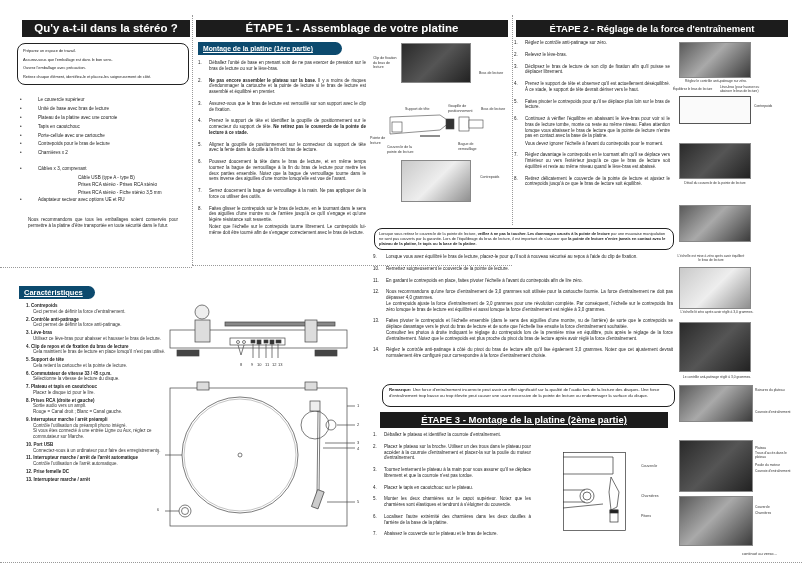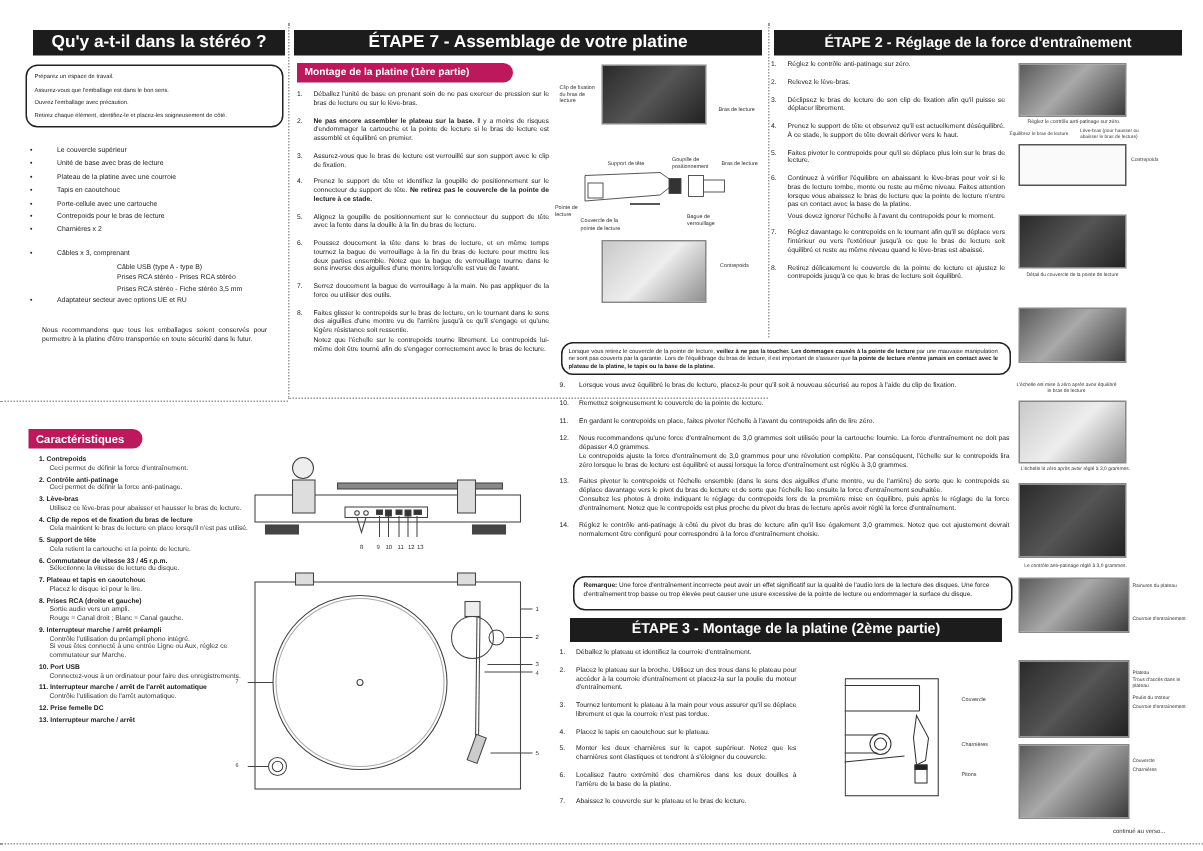--- a/index.html
+++ b/index.html
@@ -1,20 +1,20 @@
 <!DOCTYPE html>
 <html><head>
 <meta charset="utf-8">
 <style>
   * { box-sizing: border-box; margin: 0; padding: 0; }
   html, body { width: 802px; height: 567px; background: #fff; overflow: hidden; }
   body { font-family: "Liberation Sans", sans-serif; color: #222; position: relative; font-size: 4.6px; line-height: 1.28; }
   .abs { position: absolute; }
   .banner { background: #1c1c1c; color: #fff; font-weight: bold; text-align: center; white-space: nowrap; overflow: hidden; }
-  .pill { background: #be185d; color: #fff; font-weight: bold; border-radius: 0 9px 9px 0; white-space: nowrap; }
+  .pill { background: #0c4a6e; color: #fff; font-weight: bold; border-radius: 0 9px 9px 0; white-space: nowrap; text-decoration: underline; }
   .vdot { border-left: 1px dotted #999; }
   .hdot { border-top: 1px dotted #999; }
   ol.steps { list-style: none; }
   ol.steps li { position: relative; padding-left: 11px; margin-bottom: 6px; text-align: justify; }
   ol.steps li .n { position: absolute; left: 0; top: 0; }
   .rounded { border: 1.2px solid #222; border-radius: 8px; padding: 3px 5px; }
   .photo { background: linear-gradient(135deg, #5a5a5a, #a9a9a9 45%, #3c3c3c); border: 0.5px solid #888; }
   .photo.light { background: linear-gradient(135deg, #c9c9c9, #eeeeee 50%, #8f8f8f); }
   .photo.dark { background: linear-gradient(135deg, #2a2a2a, #555 50%, #222); }
   .lbl { position: absolute; font-size: 3.6px; color: #333; white-space: nowrap; }
@@ -180,21 +180,21 @@
     <text x="192" y="144">3</text>
     <text x="192" y="150">4</text>
     <text x="192" y="203">5</text>
   </g>
 </svg>
 <div class="lbl" style="left:157px;top:452px;">7</div>
 <div class="lbl" style="left:157px;top:508px;">6</div>
 
 <div class="abs hdot" style="left:0;top:562px;width:802px;"></div>
 
-<div class="abs banner" style="left:196px;top:20px;width:312px;height:17px;font-size:11.5px;line-height:17px;">ÉTAPE 7 - Assemblage de votre platine</div>
+<div class="abs banner" style="left:196px;top:20px;width:312px;height:17px;font-size:11.5px;line-height:17px;">ÉTAPE 1 - Assemblage de votre platine</div>
 
 <div class="abs pill" style="left:198px;top:42px;width:144px;height:13px;font-size:6.8px;line-height:13px;padding-left:5px;">Montage de la platine (1ère partie)</div>
 
 <ol class="abs steps" style="left:198px;top:60px;width:168px;font-size:4.5px;">
   <li><span class="n">1.</span><span>Déballez l'unité de base en prenant soin de ne pas exercer de pression sur le bras de lecture ou sur le lève-bras.</span></li>
   <li><span class="n">2.</span><b>Ne pas encore assembler le plateau sur la base.</b><span> Il y a moins de risques d'endommager la cartouche et la pointe de lecture si le bras de lecture est assemblé et équilibré en premier.</span></li>
   <li><span class="n">3.</span><span>Assurez-vous que le bras de lecture est verrouillé sur son support avec le clip de fixation.</span></li>
   <li><span class="n">4.</span><span>Prenez le support de tête et identifiez la goupille de positionnement sur le connecteur du support de tête. </span><b>Ne retirez pas le couvercle de la pointe de lecture à ce stade.</b></li>
   <li><span class="n">5.</span><span>Alignez la goupille de positionnement sur le connecteur du support de tête avec la fente dans la douille à la fin du bras de lecture.</span></li>
   <li><span class="n">6.</span><span>Poussez doucement la tête dans le bras de lecture, et en même temps tournez la bague de verrouillage à la fin du bras de lecture pour mettre les deux parties ensemble. Notez que la bague de verrouillage tourne dans le sens inverse des aiguilles d'une montre lorsqu'elle est vue de l'avant.</span></li>
@@ -267,21 +267,21 @@
 <div class="lbl" style="left:754px;top:104px;font-size:3.4px;">Contrepoids</div>
 <div class="abs photo dark" style="left:679px;top:143px;width:72px;height:36px;"></div>
 <div class="abs cap" style="left:672px;top:181px;width:86px;font-size:3.3px;">Détail du couvercle de la pointe de lecture</div>
 <div class="abs photo" style="left:679px;top:205px;width:72px;height:37px;"></div>
 <div class="abs cap" style="left:676px;top:254px;width:70px;font-size:3.3px;">L'échelle est mise à zéro après avoir équilibré le bras de lecture</div>
 <div class="abs photo light" style="left:679px;top:267px;width:72px;height:42px;"></div>
 <div class="abs cap" style="left:672px;top:310px;width:90px;font-size:3.3px;">L'échelle lit zéro après avoir réglé à 3,0 grammes.</div>
 <div class="abs photo dark" style="left:679px;top:322px;width:72px;height:50px;"></div>
 <div class="abs cap" style="left:672px;top:375px;width:90px;font-size:3.3px;">Le contrôle anti-patinage réglé à 3,0 grammes.</div>
 
-<div class="abs banner" style="left:380px;top:412px;width:288px;height:16px;font-size:9.5px;line-height:16px;">ÉTAPE 3 - Montage de la platine (2ème partie)</div>
+<div class="abs banner" style="left:380px;top:412px;width:288px;height:16px;font-size:9.5px;line-height:16px;text-decoration:underline;">ÉTAPE 3 - Montage de la platine (2ème partie)</div>
 
 <ol class="abs steps" style="left:373px;top:432px;width:158px;font-size:4.5px;">
   <li><span class="n">1.</span><span>Déballez le plateau et identifiez la courroie d'entraînement.</span></li>
   <li><span class="n">2.</span><span>Placez le plateau sur la broche. Utilisez un des trous dans le plateau pour accéder à la courroie d'entraînement et placez-la sur la poulie du moteur d'entraînement.</span></li>
   <li><span class="n">3.</span><span>Tournez lentement le plateau à la main pour vous assurer qu'il se déplace librement et que la courroie n'est pas tordue.</span></li>
   <li><span class="n">4.</span><span>Placez le tapis en caoutchouc sur le plateau.</span></li>
   <li><span class="n">5.</span><span>Monter les deux charnières sur le capot supérieur. Notez que les charnières sont élastiques et tendront à s'éloigner du couvercle.</span></li>
   <li><span class="n">6.</span><span>Localisez l'autre extrémité des charnières dans les deux douilles à l'arrière de la base de la platine.</span></li>
   <li><span class="n">7.</span><span>Abaissez le couvercle sur le plateau et le bras de lecture.</span></li>
 </ol>

